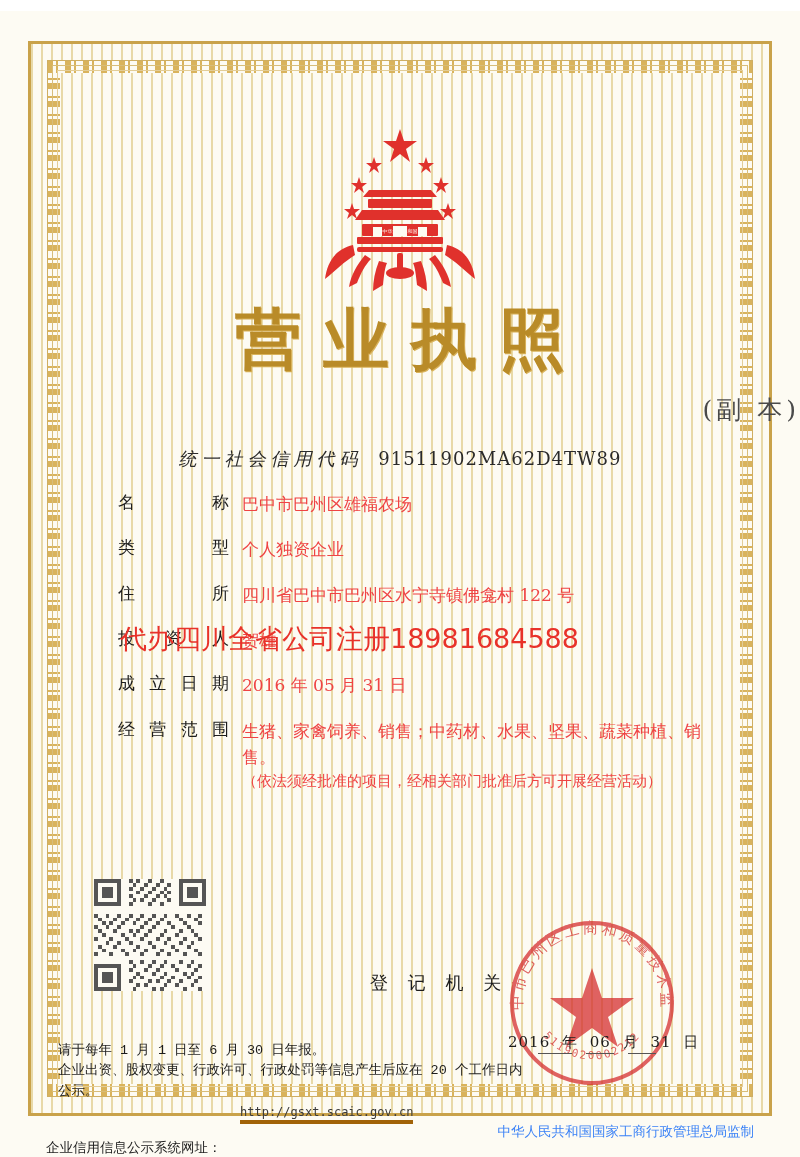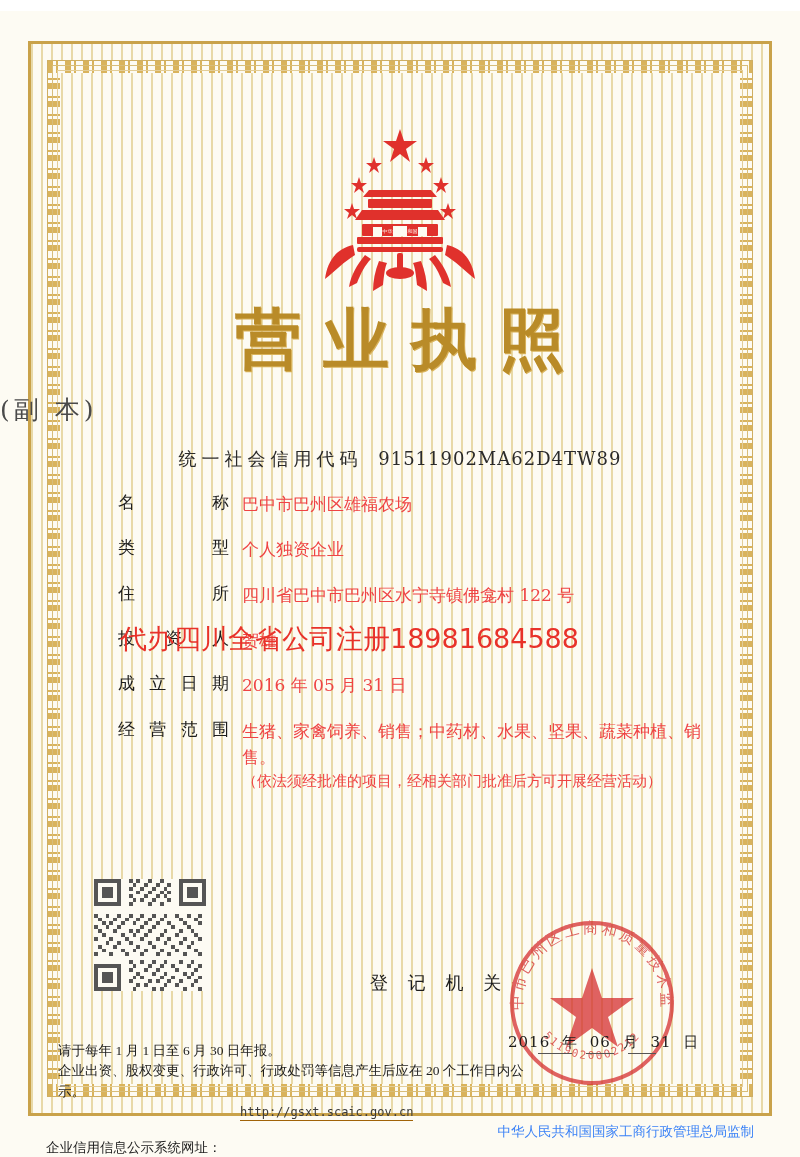--- a/index.html
+++ b/index.html
@@ -87,38 +87,38 @@
     letter-spacing: 22px;
     text-indent: 22px;
     color: #b98b28;
     text-shadow: 1px 1px 0 #d9b35c;
   }
   .subtitle {
     position: absolute;
     left: 0;
     right: 0;
     top: 382px;
-    text-align: left;
+    text-align: right;
     font-family: "DejaVu Serif", serif;
     font-size: 25px;
     color: #4a4a4a;
     letter-spacing: 4px;
   }
   .credit-code {
     position: absolute;
     left: 0;
     right: 0;
     top: 436px;
     text-align: center;
     font-family: "DejaVu Serif", serif;
     font-size: 18px;
     color: #2a2a2a;
     letter-spacing: 2px;
   }
-  .credit-code .code-label { letter-spacing: 5px; }
+  .credit-code .code-label { letter-spacing: 5px; font-style: italic; }
   .credit-code .code-value { letter-spacing: 1px; margin-left: 8px; }
 
   
   .fields {
     position: absolute;
     left: 118px;
     top: 480px;
     right: 80px;
   }
   .row {
@@ -205,36 +205,36 @@
     height: 175px;
     opacity: .72;
   }
 
   
   .notes {
     position: absolute;
     left: 58px;
     top: 1030px;
     width: 470px;
-    font-family: Liberation Serif, serif;
+    font-family: Liberation Mono, monospace;
     font-size: 13.5px;
     color: #1d1d1d;
     line-height: 1.5;
   }
   .notes div { white-space: nowrap; }
   .notes .wrap { white-space: normal; }
 
   .site-line {
     position: absolute;
     left: 240px;
     top: 1094px;
     font-family: "DejaVu Sans Mono", monospace;
     font-size: 12px;
     color: #3a3a3a;
-    border-bottom: 1px solid #a16207;
+    border-bottom: 4px solid #a16207;
     padding-bottom: 1px;
   }
   .footer {
     position: absolute;
     left: 0;
     right: 0;
     top: 1112px;
     height: 30px;
   }
   .footer .left {

